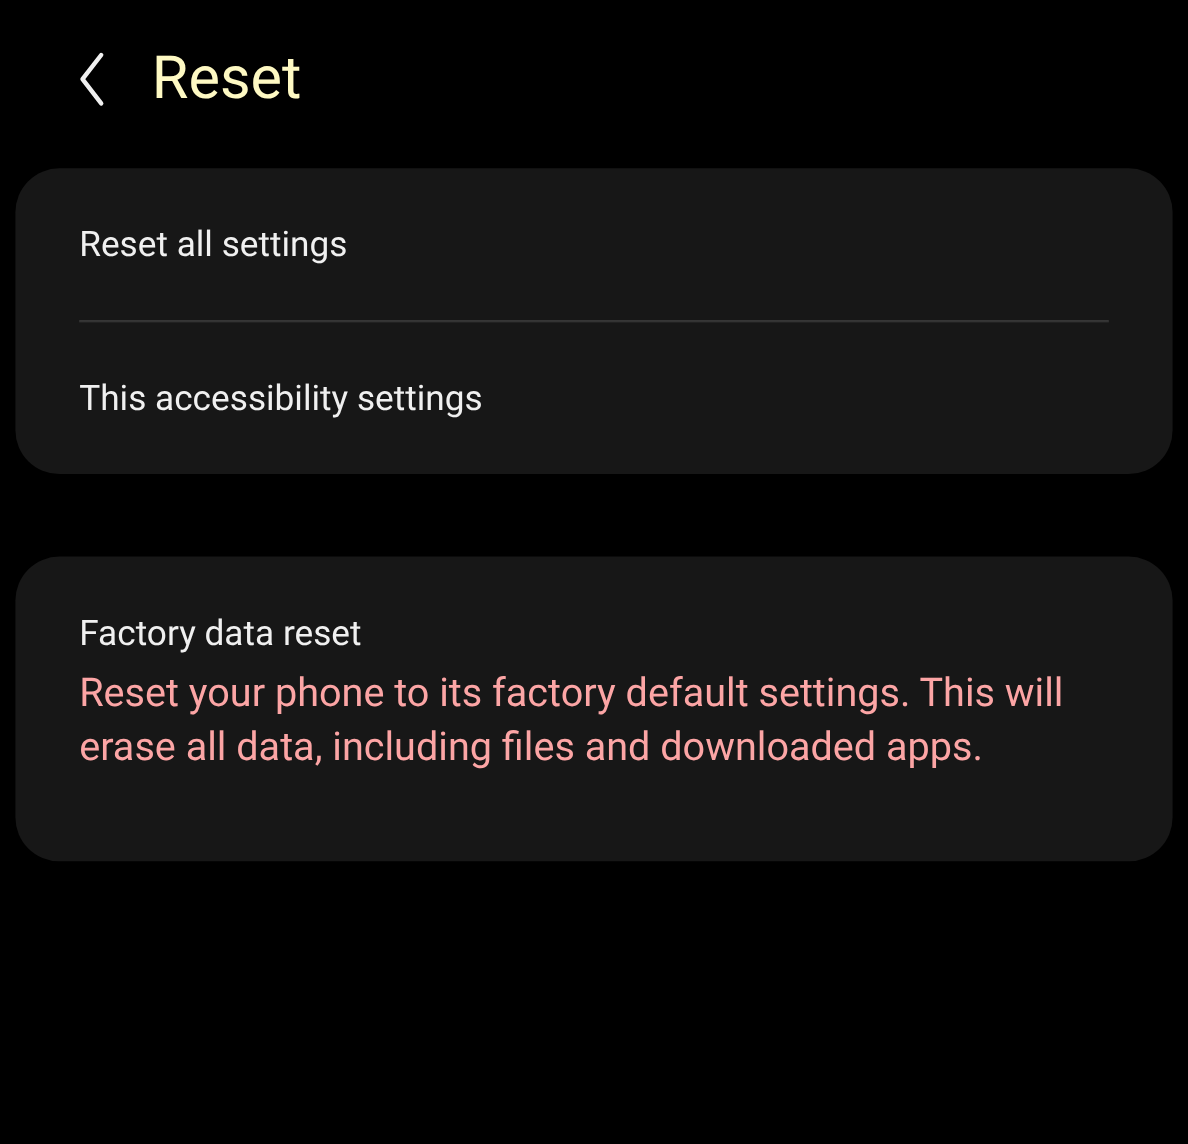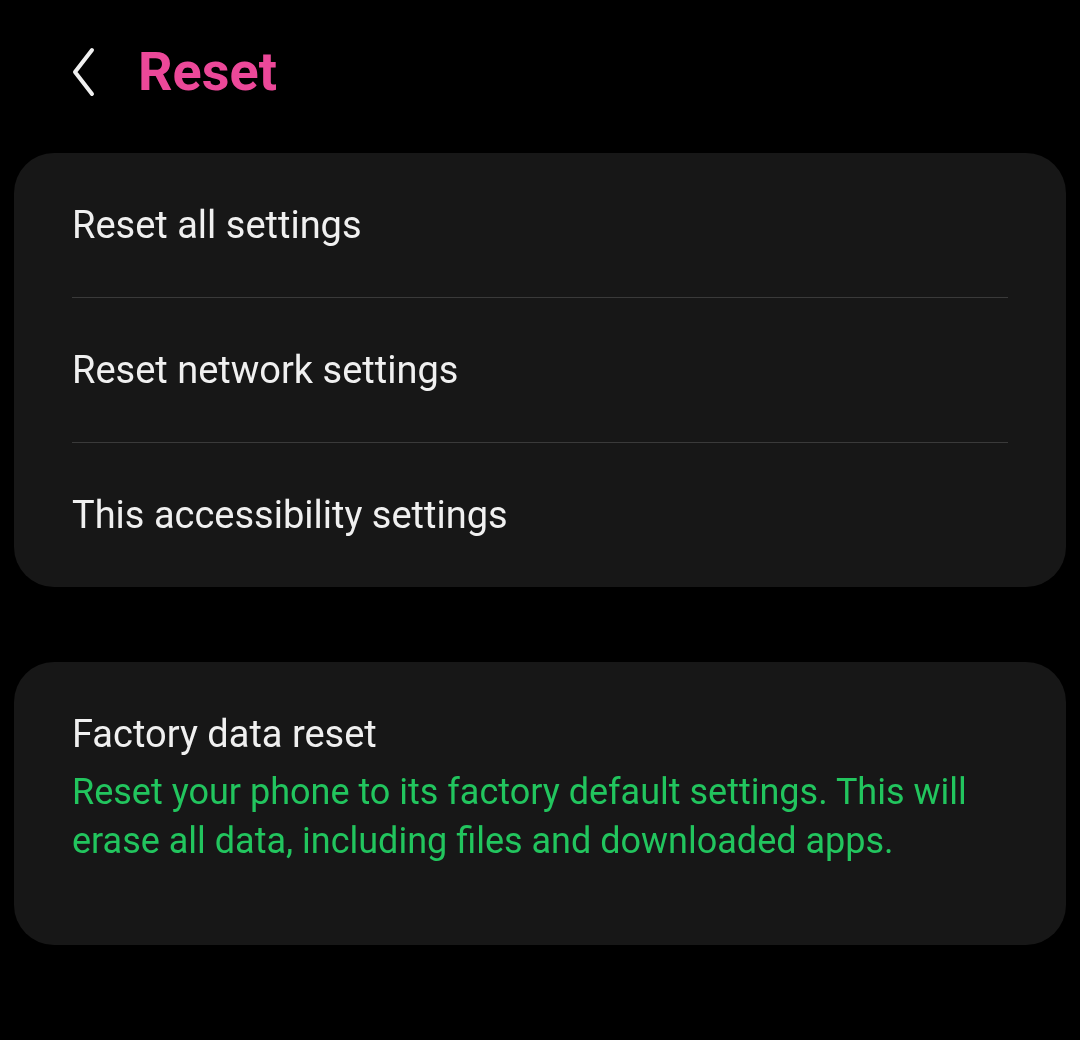--- a/index.html
+++ b/index.html
@@ -26,46 +26,46 @@
       display: flex;
       align-items: center;
       justify-content: center;
       cursor: pointer;
     }
     .back-icon svg {
       width: 30px;
       height: 50px;
     }
     .page-title {
-      color: #ec4899;
+      color: #fef9c3;
       font-size: 54px;
-      font-weight: 700;
+      font-weight: 400;
     }
     .card {
       background: #171717;
       border-radius: 40px;
       margin: 20px 14px 0 14px;
     }
     .card:first-of-type {
       margin-top: 30px;
     }
     .card-spacer {
       height: 55px;
     }
     .list-item {
       padding: 50px 58px;
       cursor: pointer;
     }
     .list-item-title {
       color: #f0f0f0;
-      font-size: 38px;
+      font-size: 32px;
       font-weight: 400;
     }
     .list-item-desc {
-      color: #22c55e;
+      color: #fca5a5;
       font-size: 36px;
       font-weight: 400;
       line-height: 1.35;
       margin-top: 12px;
     }
     .divider {
       height: 1px;
       background: #3a3a3a;
       margin: 0 58px;
     }
@@ -83,23 +83,20 @@
     </svg>
   </div>
   <div class="page-title">Reset</div>
 </div>
 
 <div class="card">
   <div class="list-item">
     <div class="list-item-title">Reset all settings</div>
   </div>
   <div class="divider"></div>
-  <div class="list-item">
-    <div class="list-item-title">Reset network settings</div>
-  </div>
   <div class="divider"></div>
   <div class="list-item">
     <div class="list-item-title">This accessibility settings</div>
   </div>
 </div>
 
 <div class="card-spacer"></div>
 
 <div class="card">
   <div class="list-item factory-item">

